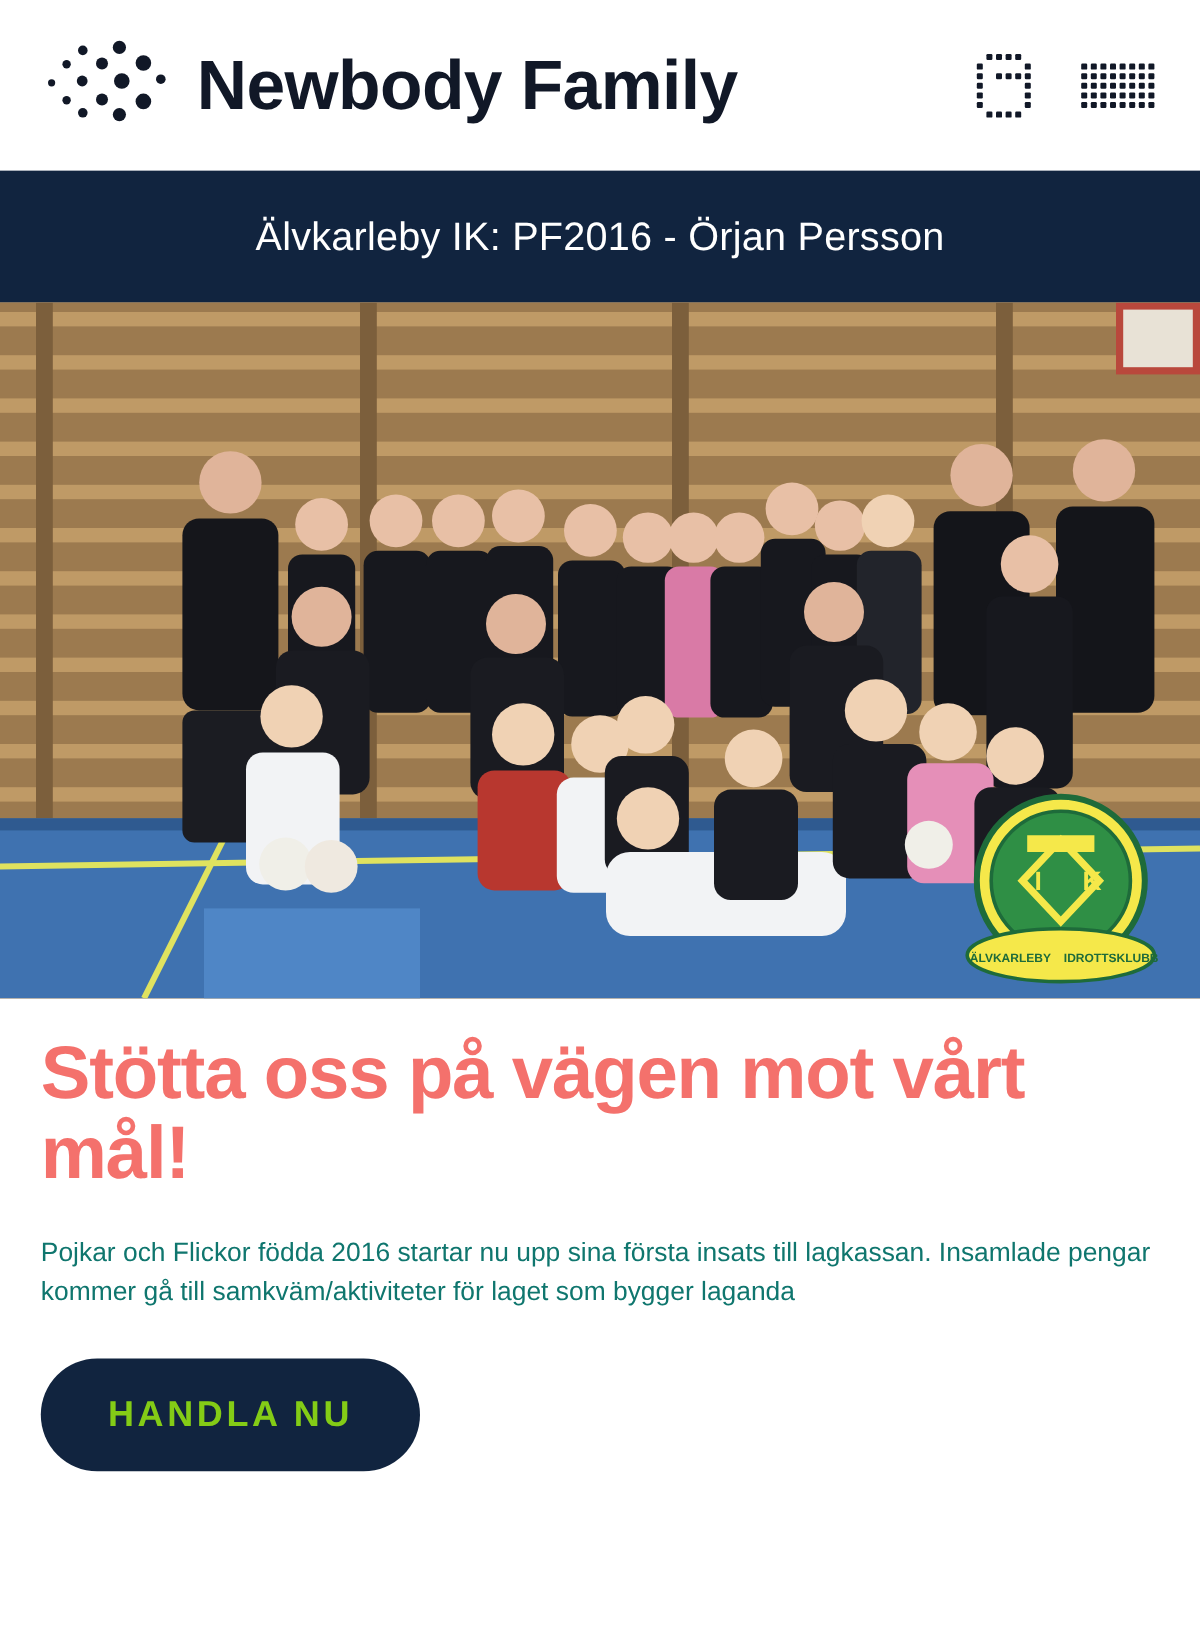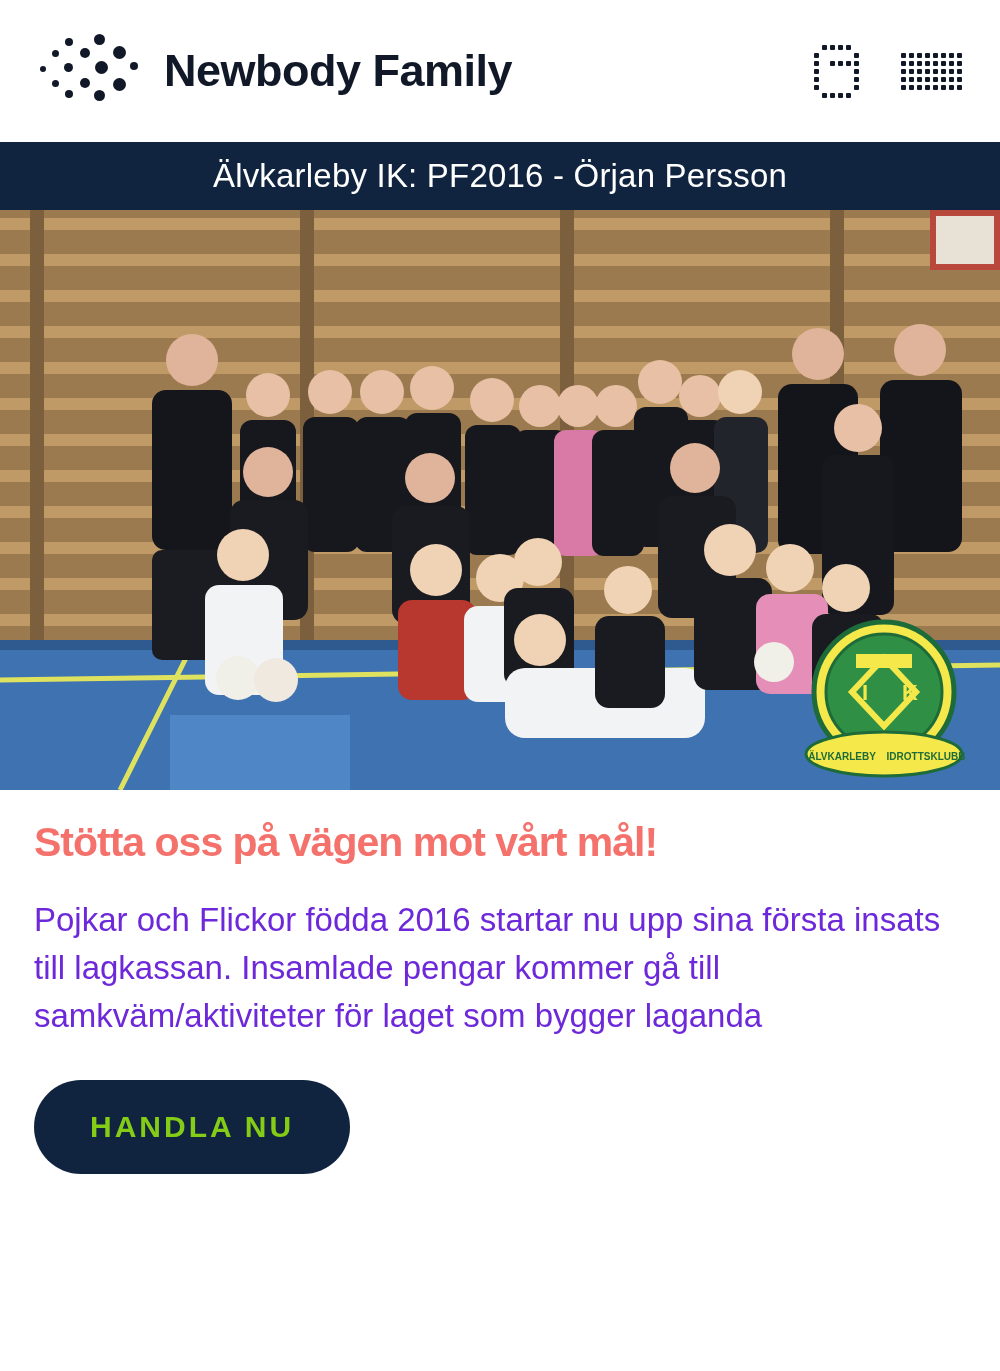--- a/index.html
+++ b/index.html
@@ -36,21 +36,21 @@
     height: 78px;
     position: relative;
   }
   .logo-dots i {
     position: absolute;
     background: #111827;
     border-radius: 50%;
     display: block;
   }
   .brand-title {
-    font-size: 45px;
+    font-size: 58px;
     font-weight: bold;
     letter-spacing: -0.5px;
     color: #111827;
     white-space: nowrap;
   }
   .header-actions {
     margin-left: auto;
     display: flex;
     align-items: center;
     gap: 42px;
@@ -64,21 +64,21 @@
     height: 5px;
     background: #111827;
     border-radius: 1px;
     display: block;
   }
   .icon-dot-grid span.off { background: transparent; }
 
   
   .titlebar {
     background: #11243f;
-    height: 68px;
+    height: 110px;
     display: flex;
     align-items: center;
     justify-content: center;
     padding: 0 20px;
   }
   .titlebar-text {
     color: #ffffff;
     font-size: 33px;
     font-weight: 400;
     text-align: center;
@@ -101,29 +101,29 @@
     width: 200px;
     height: 168px;
   }
 
   
   .content {
     padding: 30px 34px 0 34px;
   }
   .headline {
     color: #f4716c;
-    font-size: 41px;
+    font-size: 62px;
     font-weight: bold;
     line-height: 1.08;
     letter-spacing: -1px;
     margin: 0 0 32px 0;
   }
   .body-text {
-    color: #6d28d9;
-    font-size: 33px;
+    color: #0f766e;
+    font-size: 22px;
     line-height: 1.45;
     margin: 0 0 40px 0;
   }
   .cta {
     display: inline-flex;
     align-items: center;
     justify-content: center;
     background: #11243f;
     color: #84cc16;
     border: none;

